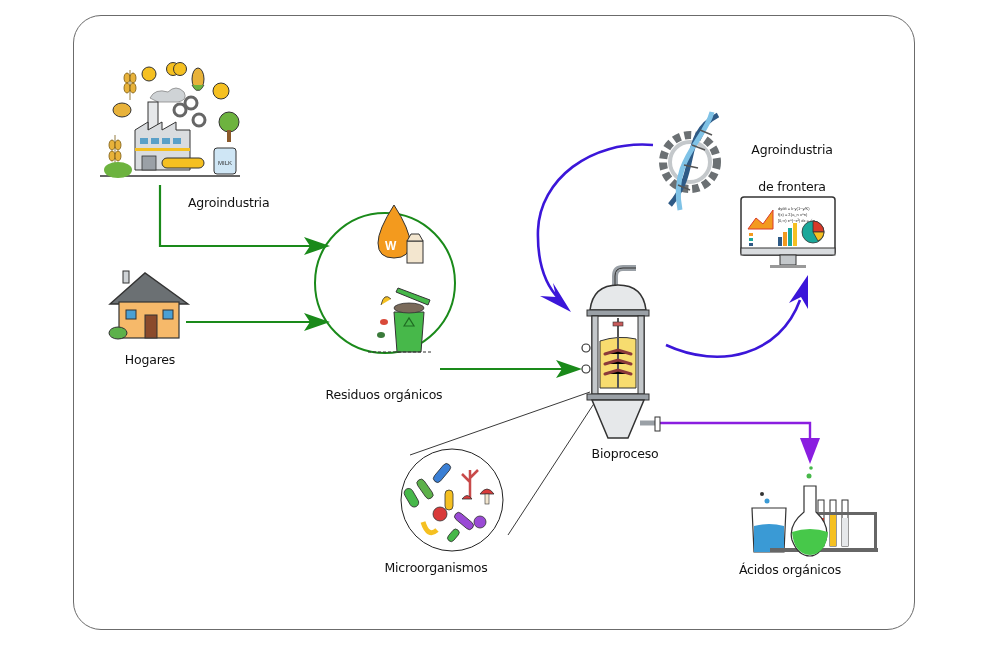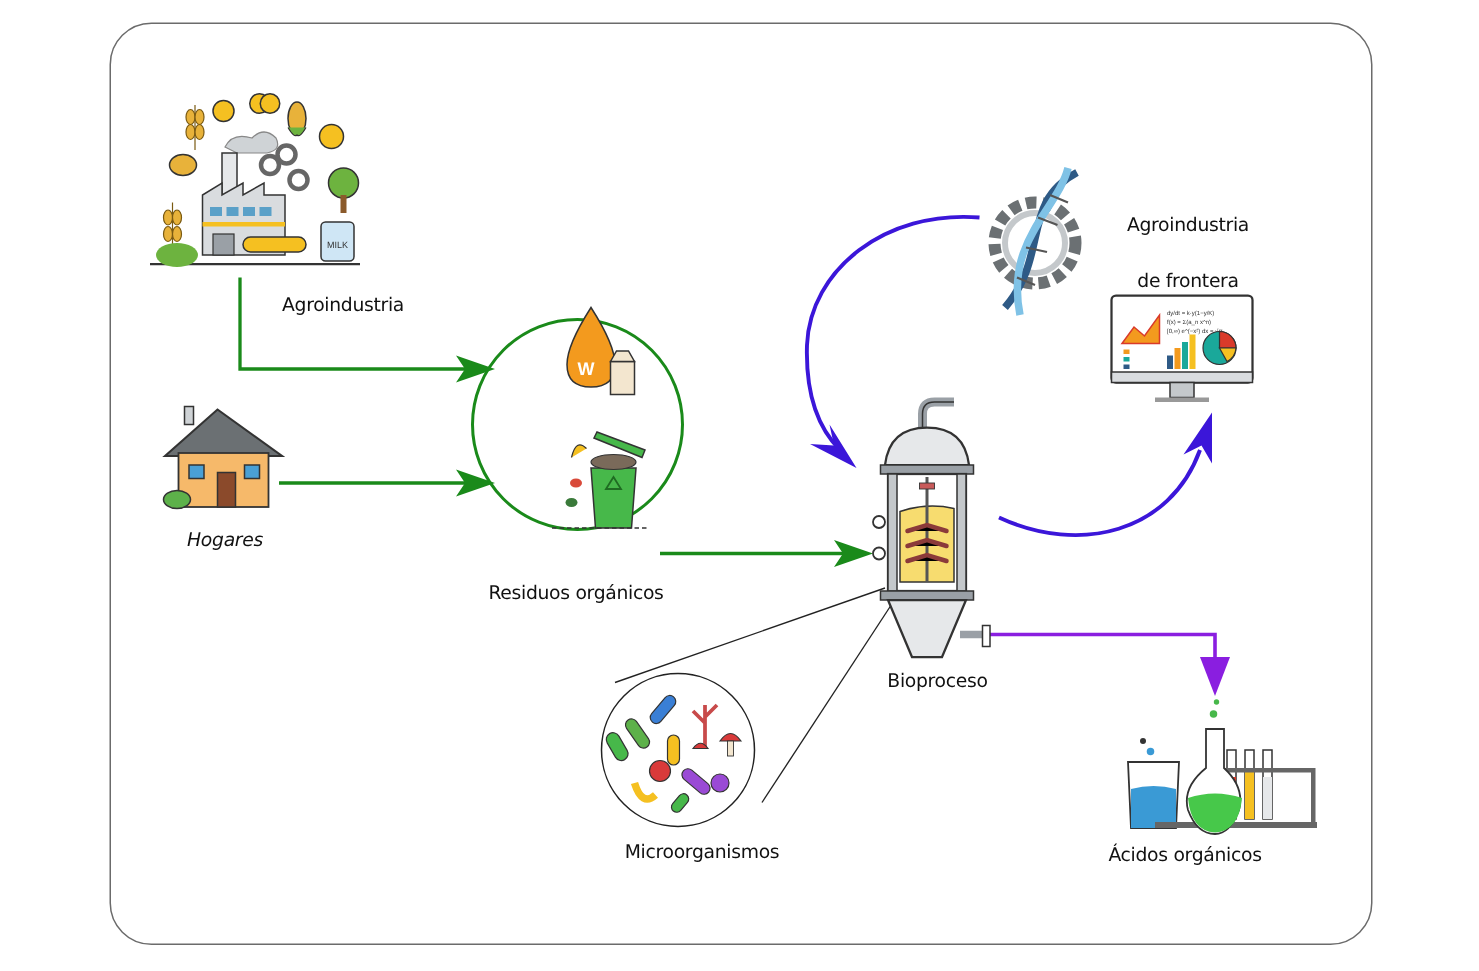--- a/index.html
+++ b/index.html
@@ -224,19 +224,19 @@
     <path d="M804,486 L816,486 L816,512 Q830,525 826,540 Q820,556 810,556 Q798,556 792,540 Q788,525 804,512 Z" fill="#fff" stroke="#333" stroke-width="1.2"></path>
     <path d="M792,532 Q810,526 828,532 Q826,554 810,555 Q794,554 792,532 Z" fill="#47c84a"></path>
     <circle cx="809" cy="476" r="2.5" fill="#47b84a"></circle>
       <circle cx="811" cy="468" r="1.8" fill="#47b84a"></circle>
     <circle cx="762" cy="494" r="2" fill="#333"></circle>
       <circle cx="767" cy="501" r="2.5" fill="#3a9ad5"></circle>
   </g>
 </svg>
 
 <div class="lbl" style="left:188px; top:195px;">Agroindustria</div>
-<div class="lbl center" style="left:150px; top:352px;font-style:italic;">Hogares</div>
+<div class="lbl center" style="left:150px; top:352px;">Hogares</div>
 <div class="lbl center" style="left:384px; top:387px;text-align:center;">Residuos orgánicos</div>
 <div class="lbl center" style="left:792px; top:142px;">Agroindustria</div>
 <div class="lbl center" style="left:792px; top:161px;margin-top:18px;">de frontera</div>
 <div class="lbl center" style="left:617px; top:446px;padding-left:16px;">Bioproceso</div>
-<div class="lbl center" style="left:468px; top:560px;">Microorganismos</div>
+<div class="lbl center" style="left:436px; top:560px;">Microorganismos</div>
 <div class="lbl center" style="left:790px; top:562px;">Ácidos orgánicos</div>
 
 </body></html>

